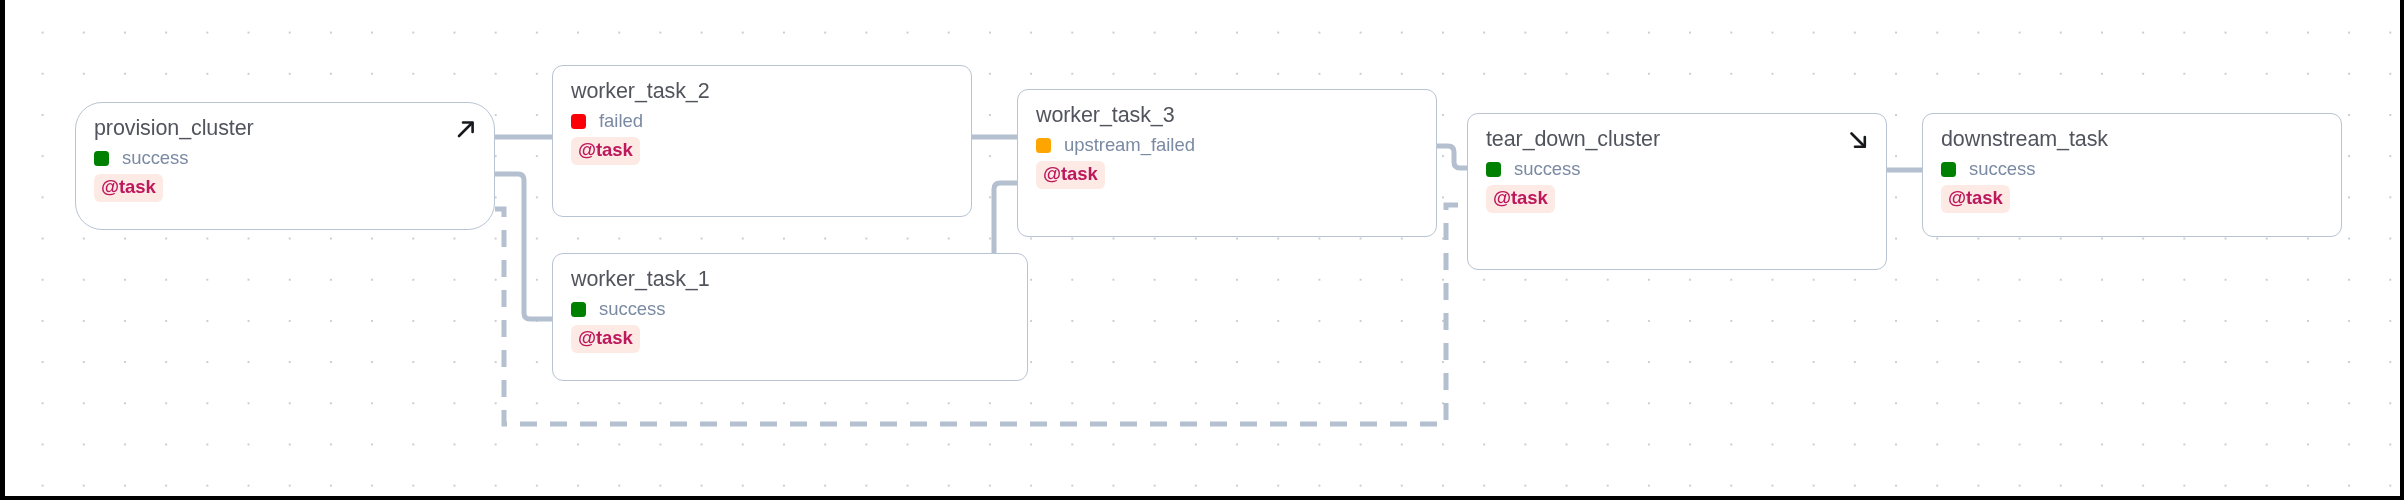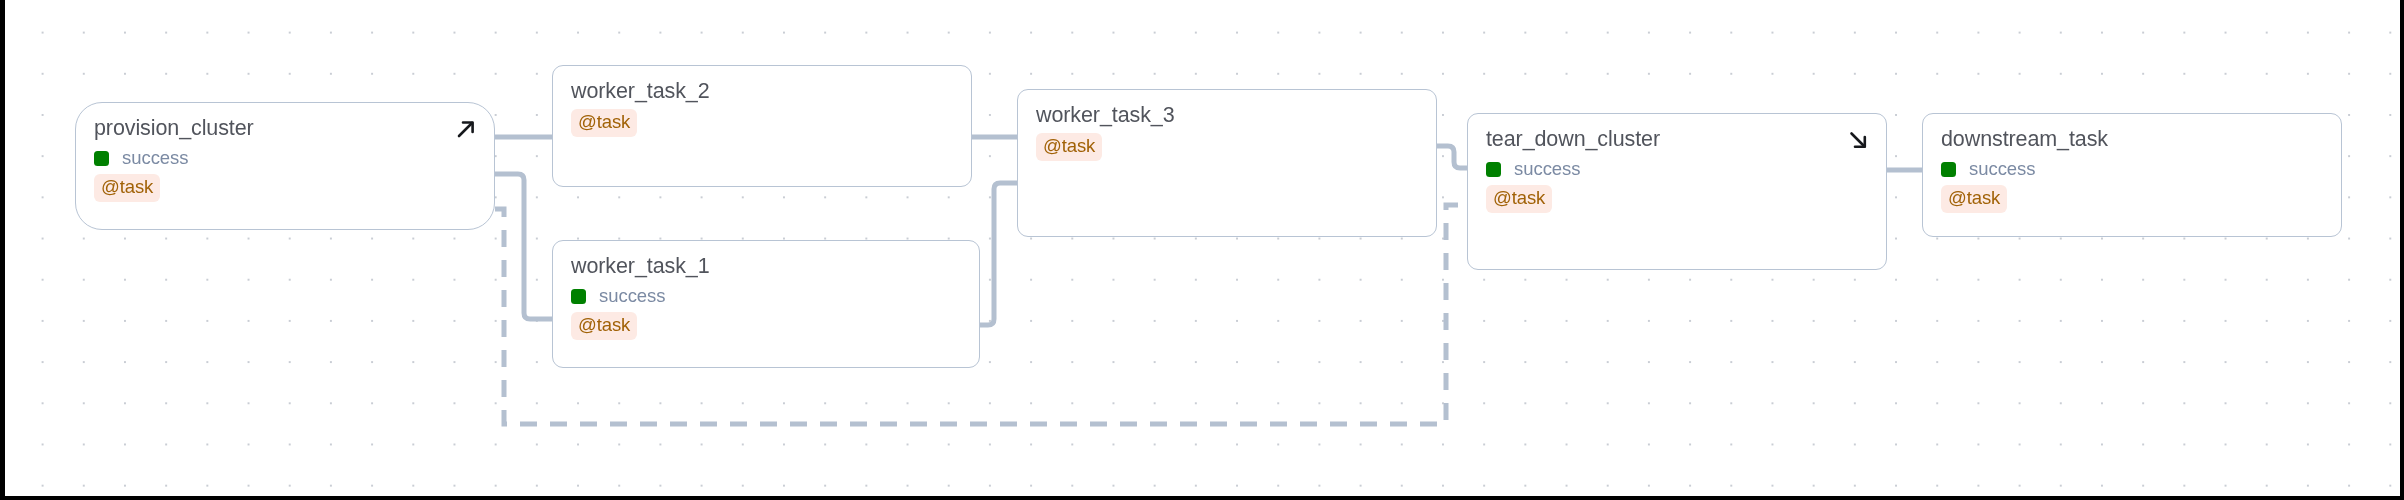--- a/index.html
+++ b/index.html
@@ -84,26 +84,27 @@
     letter-spacing: -0.05px;
   }
 
   .node-type-row {
     margin-top: 5px;
   }
 
   .node-type {
     display: inline-block;
     font-size: 18.5px;
-    color: #a16207;
+    color: #be185d;
     background: #fdeae4;
     border-radius: 6px;
     padding: 2px 7px 3px 7px;
     line-height: 1.2;
     letter-spacing: -0.1px;
+    font-weight: bold;
   }
 
   .node-corner-icon {
     position: absolute;
     top: 13px;
     right: 15px;
     width: 26px;
     height: 26px;
     color: #16181c;
     display: flex;
@@ -146,40 +147,48 @@
       <span class="node-type">@task</span>
     </div>
     <span class="node-corner-icon">
       <svg width="24" height="24" viewBox="0 0 24 24" fill="none" stroke="#16181c" stroke-width="2.6" stroke-linecap="round" stroke-linejoin="round">
         <line x1="5" y1="19" x2="18" y2="6"></line>
         <polyline points="9,5.5 18.6,5.5 18.6,15"></polyline>
       </svg>
     </span>
   </div>
 
-  <div class="node" style="left:547px; top:65px; width:420px; height:122px;">
+  <div class="node" style="left:547px; top:65px; width:420px; height:152px;">
     <div class="node-title">worker_task_2</div>
-    <div class="node-type-row">
-      <span class="node-type">@task</span>
-    </div>
-  </div>
-
-  <div class="node" style="left:547px; top:240px; width:428px; height:128px;">
+    <div class="node-status-row">
+      <span class="status-swatch" style="background:#fb0007;"></span>
+      <span class="status-label">failed</span>
+    </div>
+    <div class="node-type-row">
+      <span class="node-type">@task</span>
+    </div>
+  </div>
+
+  <div class="node" style="left:547px; top:253px; width:476px; height:128px;">
     <div class="node-title">worker_task_1</div>
     <div class="node-status-row">
       <span class="status-swatch" style="background:#008000;"></span>
       <span class="status-label">success</span>
     </div>
     <div class="node-type-row">
       <span class="node-type">@task</span>
     </div>
   </div>
 
   <div class="node" style="left:1012px; top:89px; width:420px; height:148px;">
     <div class="node-title">worker_task_3</div>
+    <div class="node-status-row">
+      <span class="status-swatch" style="background:#ffa500;"></span>
+      <span class="status-label">upstream_failed</span>
+    </div>
     <div class="node-type-row">
       <span class="node-type">@task</span>
     </div>
   </div>
 
   <div class="node" style="left:1462px; top:113px; width:420px; height:157px;">
     <div class="node-title">tear_down_cluster</div>
     <div class="node-status-row">
       <span class="status-swatch" style="background:#008000;"></span>
       <span class="status-label">success</span>

